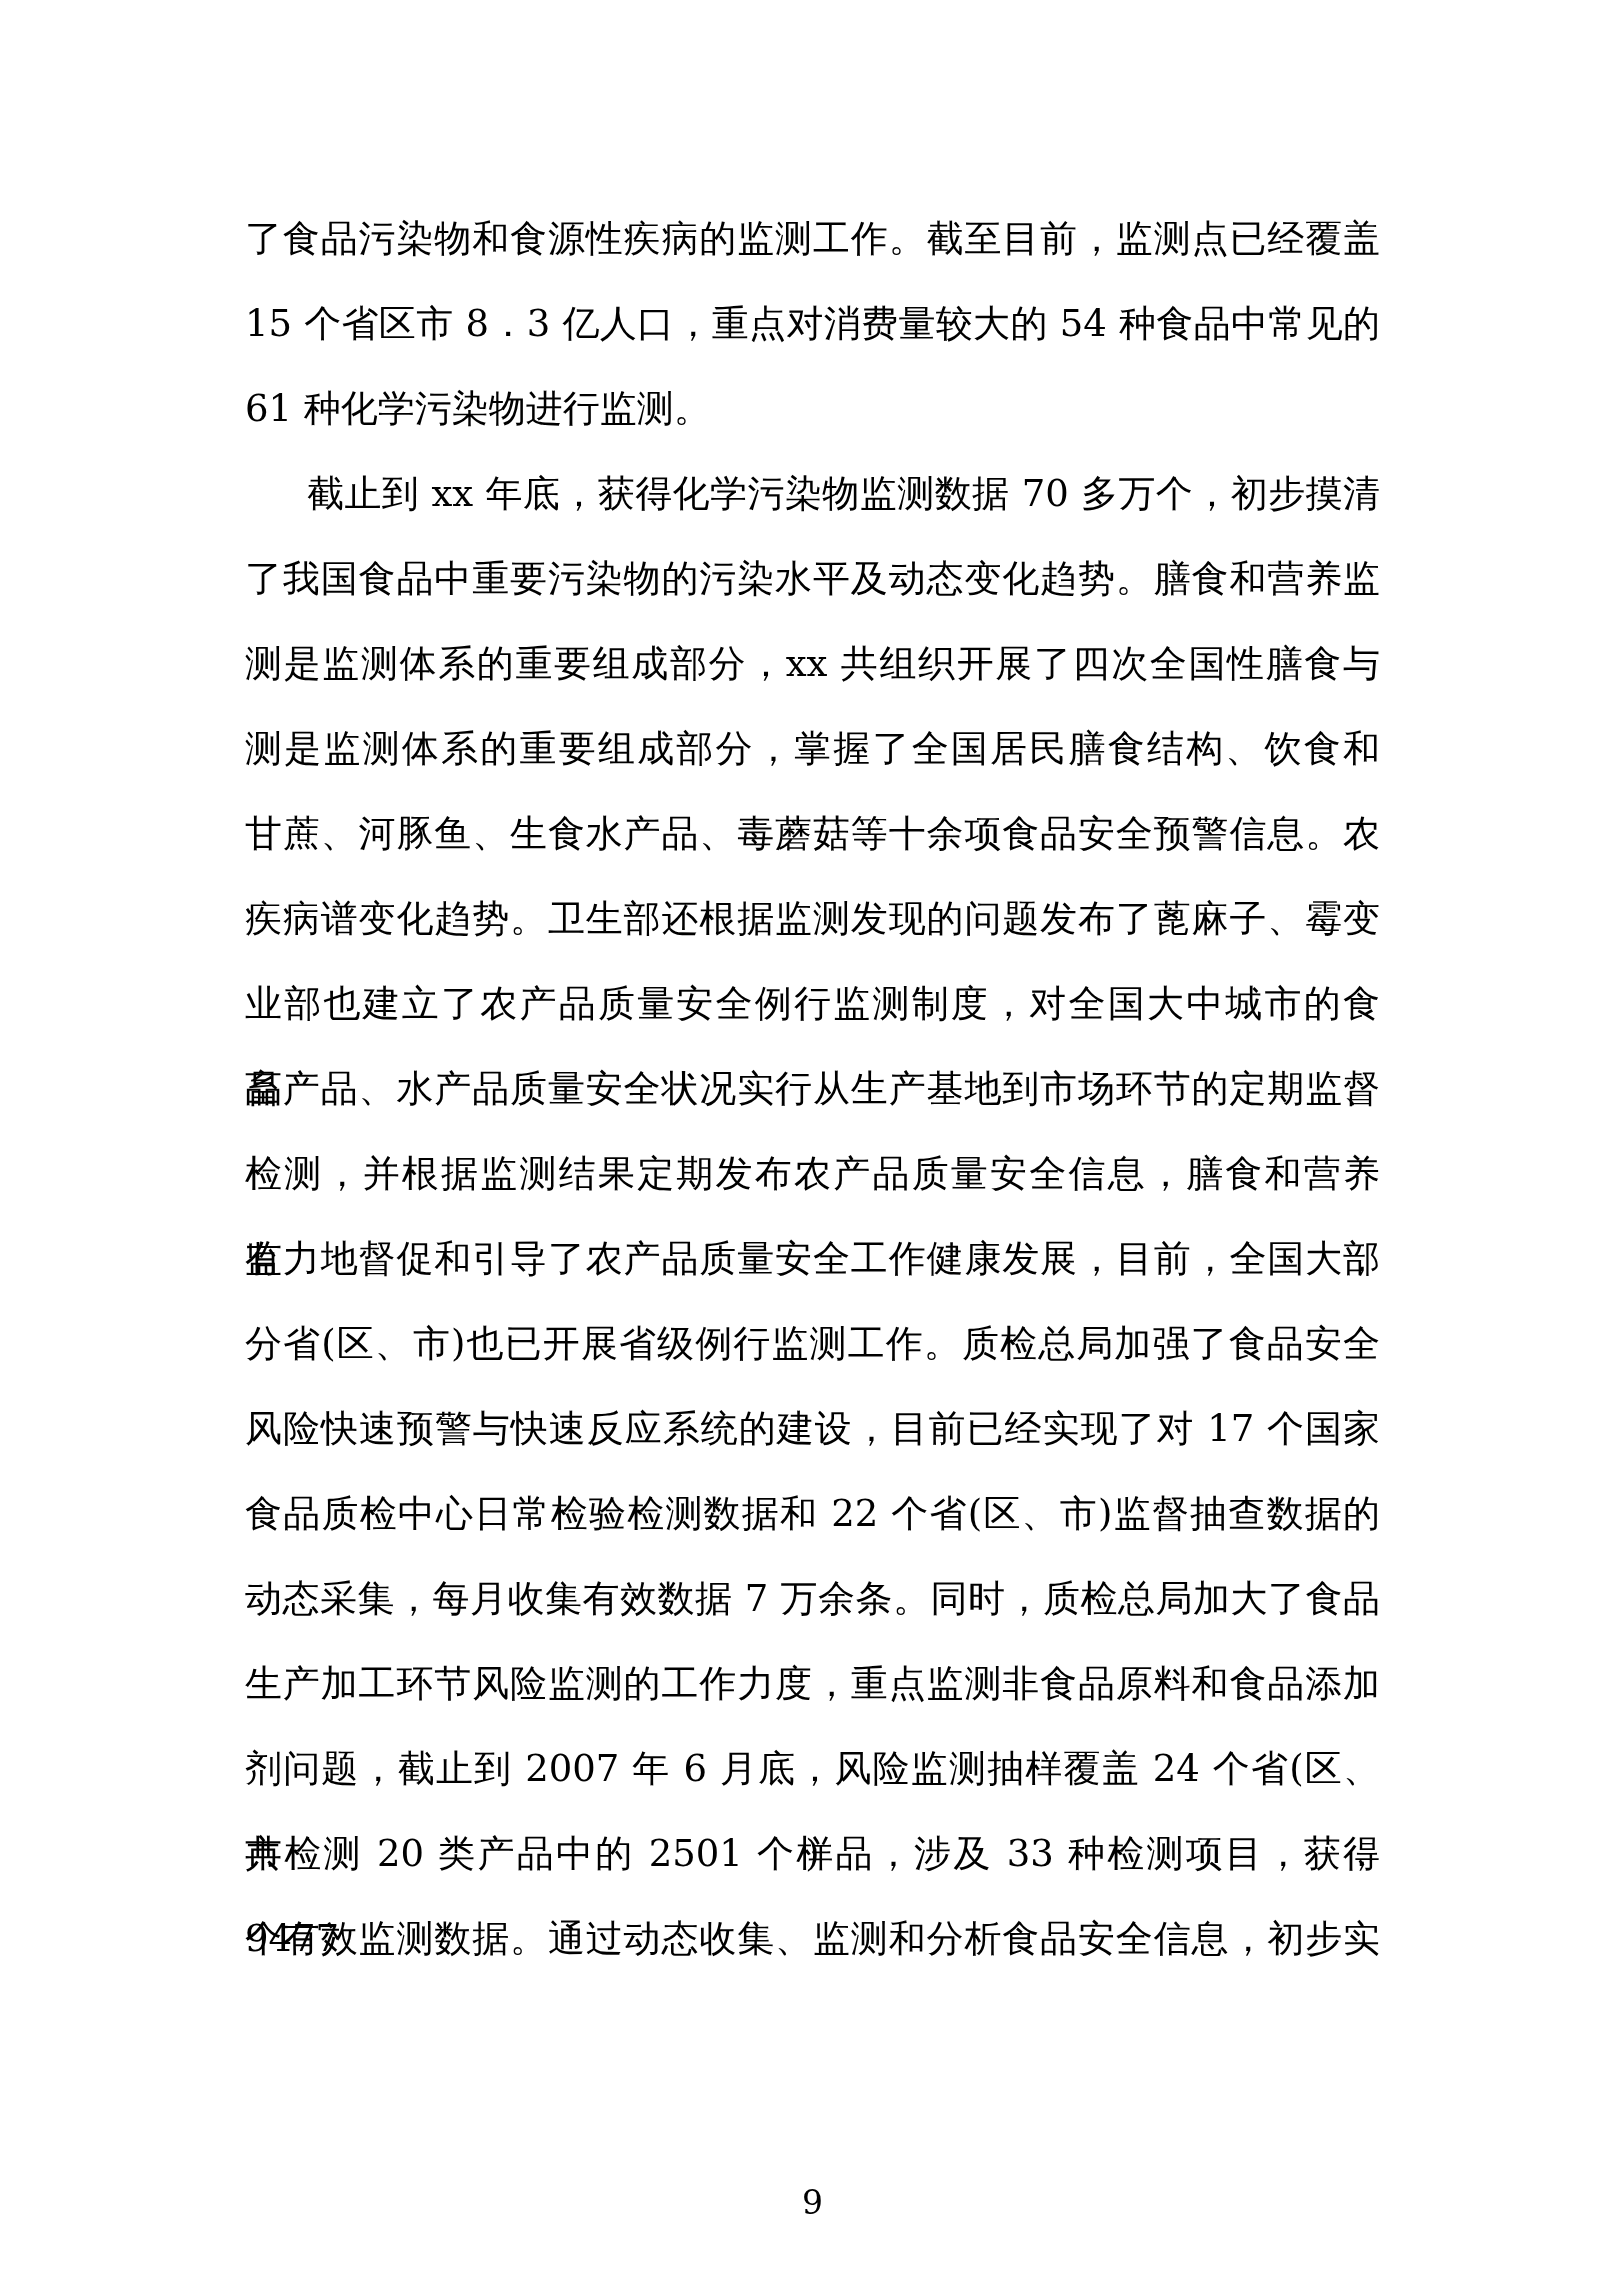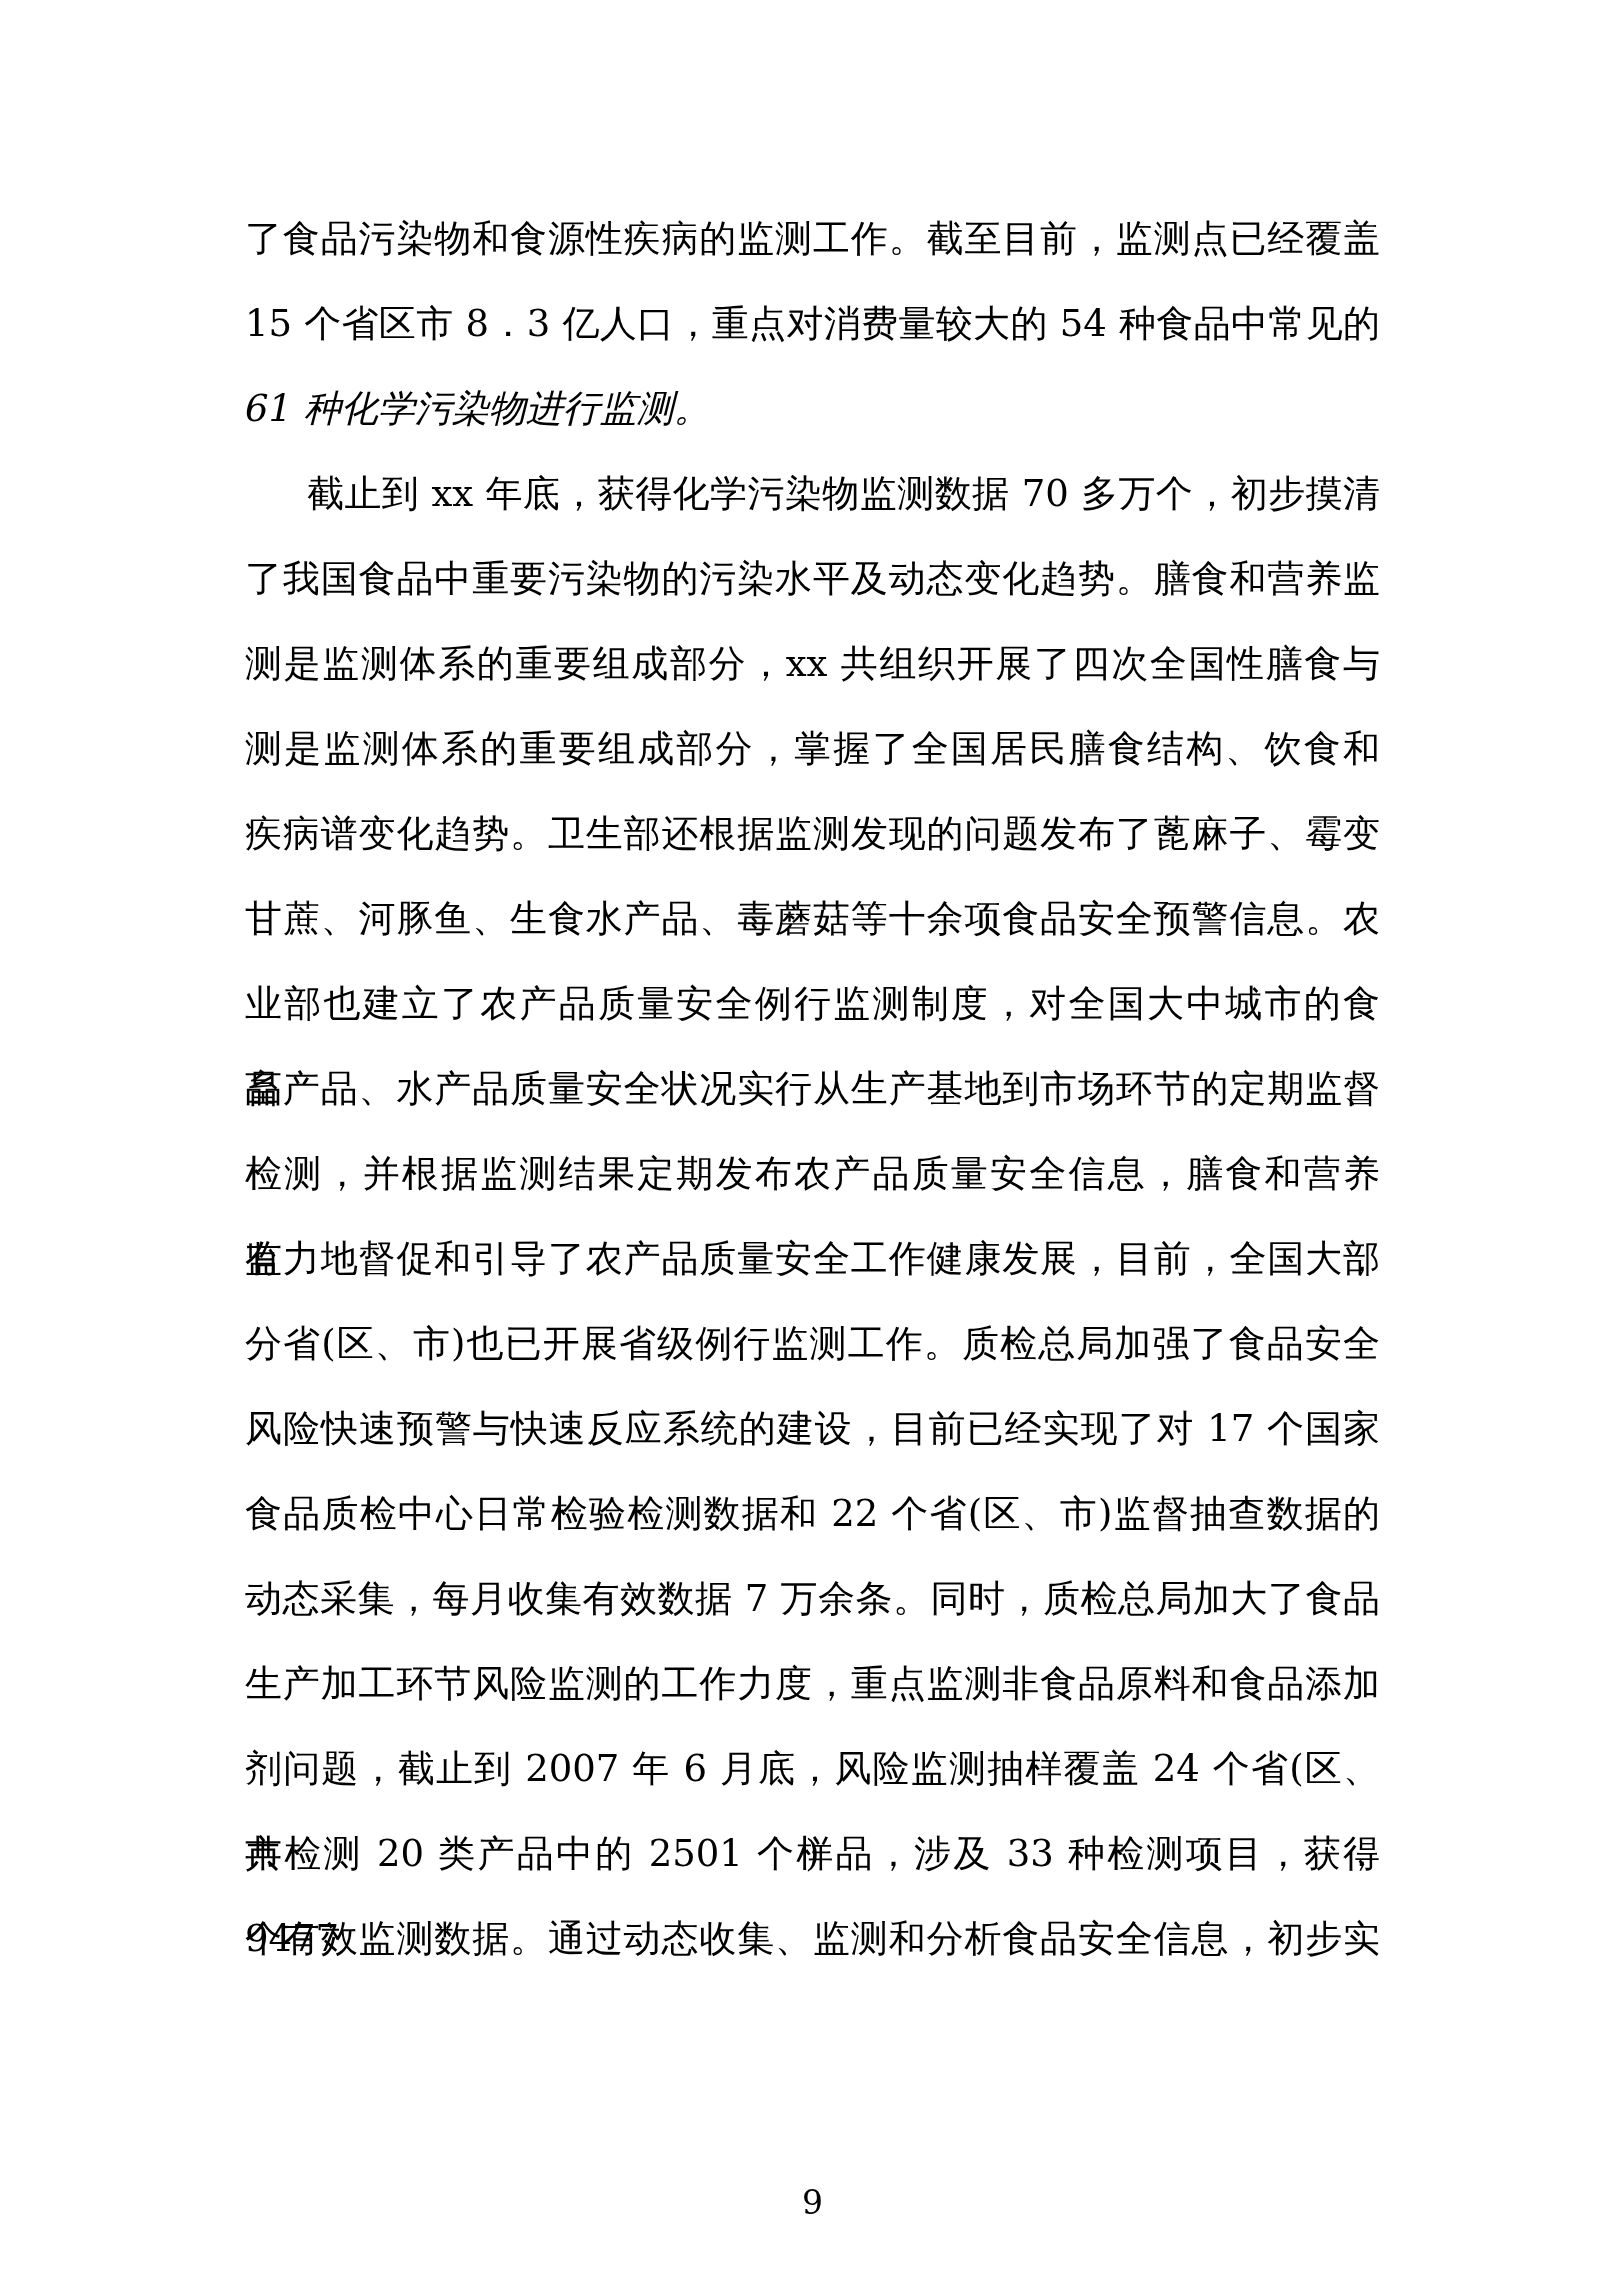--- a/index.html
+++ b/index.html
@@ -28,21 +28,20 @@
     height: 85px;
     white-space: normal;
     text-align: justify;
     text-align-last: justify;
     text-justify: auto;
     color: #000000;
   }
   .line.para-end {
     text-align: left;
     text-align-last: left;
-    font-style: italic;
   }
   .line.indent {
     text-indent: 62px;
   }
   .page-footer {
     position: absolute;
     left: 245px;
     top: 2160px;
     width: 1135px;
     height: 85px;
@@ -57,22 +56,22 @@
 
 <div class="page">
   <div class="text-block">
     <div class="line">了食品污染物和食源性疾病的监测工作。截至目前，监测点已经覆盖</div>
     <div class="line">15 个省区市 8．3 亿人口，重点对消费量较大的 54 种食品中常见的</div>
     <div class="line para-end">61 种化学污染物进行监测。</div>
     <div class="line indent">截止到 xx 年底，获得化学污染物监测数据 70 多万个，初步摸清</div>
     <div class="line">了我国食品中重要污染物的污染水平及动态变化趋势。膳食和营养监</div>
     <div class="line">测是监测体系的重要组成部分，xx 共组织开展了四次全国性膳食与</div>
     <div class="line">测是监测体系的重要组成部分，掌握了全国居民膳食结构、饮食和</div>
+    <div class="line">甘蔗、河豚鱼、生食水产品、毒蘑菇等十余项食品安全预警信息。农</div>
     <div class="line">疾病谱变化趋势。卫生部还根据监测发现的问题发布了蓖麻子、霉变</div>
-    <div class="line">甘蔗、河豚鱼、生食水产品、毒蘑菇等十余项食品安全预警信息。农</div>
     <div class="line">业部也建立了农产品质量安全例行监测制度，对全国大中城市的食品、</div>
     <div class="line">畜产品、水产品质量安全状况实行从生产基地到市场环节的定期监督</div>
     <div class="line">检测，并根据监测结果定期发布农产品质量安全信息，膳食和营养监，</div>
     <div class="line">有力地督促和引导了农产品质量安全工作健康发展，目前，全国大部</div>
     <div class="line">分省(区、市)也已开展省级例行监测工作。质检总局加强了食品安全</div>
     <div class="line">风险快速预警与快速反应系统的建设，目前已经实现了对 17 个国家</div>
     <div class="line">食品质检中心日常检验检测数据和 22 个省(区、市)监督抽查数据的</div>
     <div class="line">动态采集，每月收集有效数据 7 万余条。同时，质检总局加大了食品</div>
     <div class="line">生产加工环节风险监测的工作力度，重点监测非食品原料和食品添加</div>
     <div class="line">剂问题，截止到 2007 年 6 月底，风险监测抽样覆盖 24 个省(区、市)，</div>

